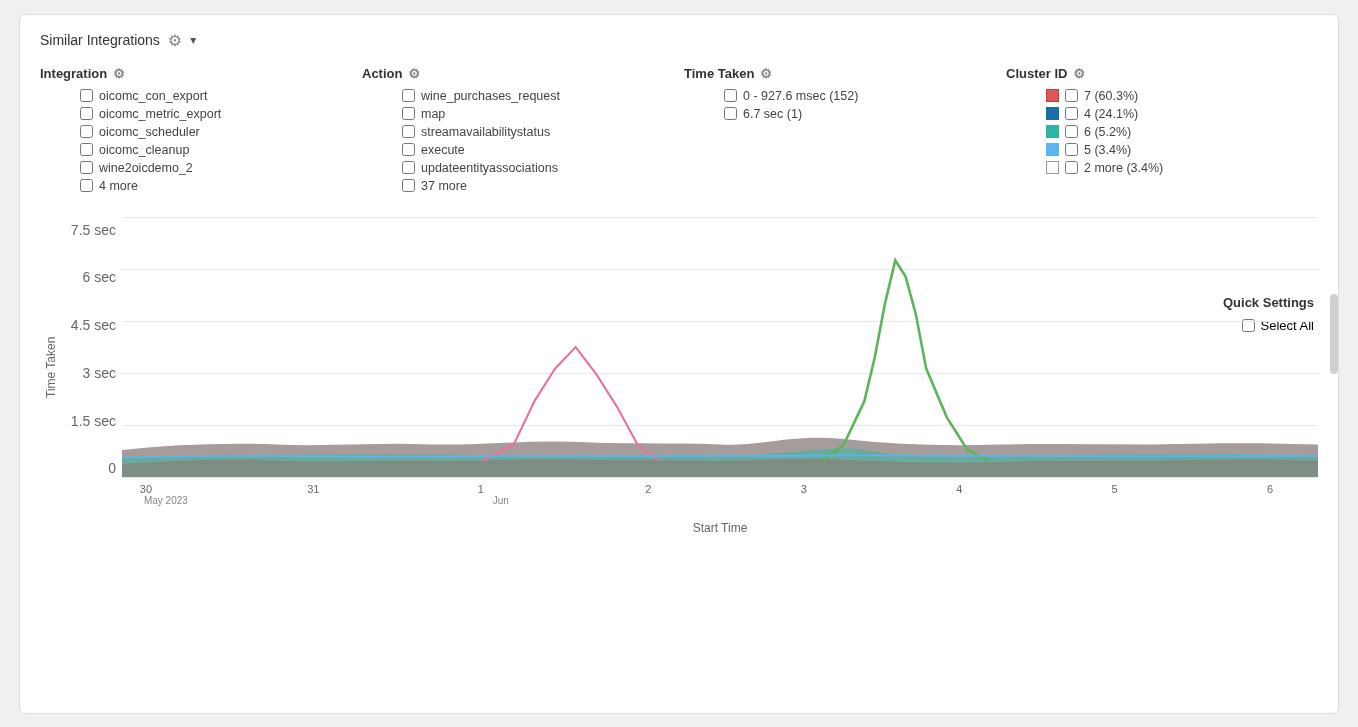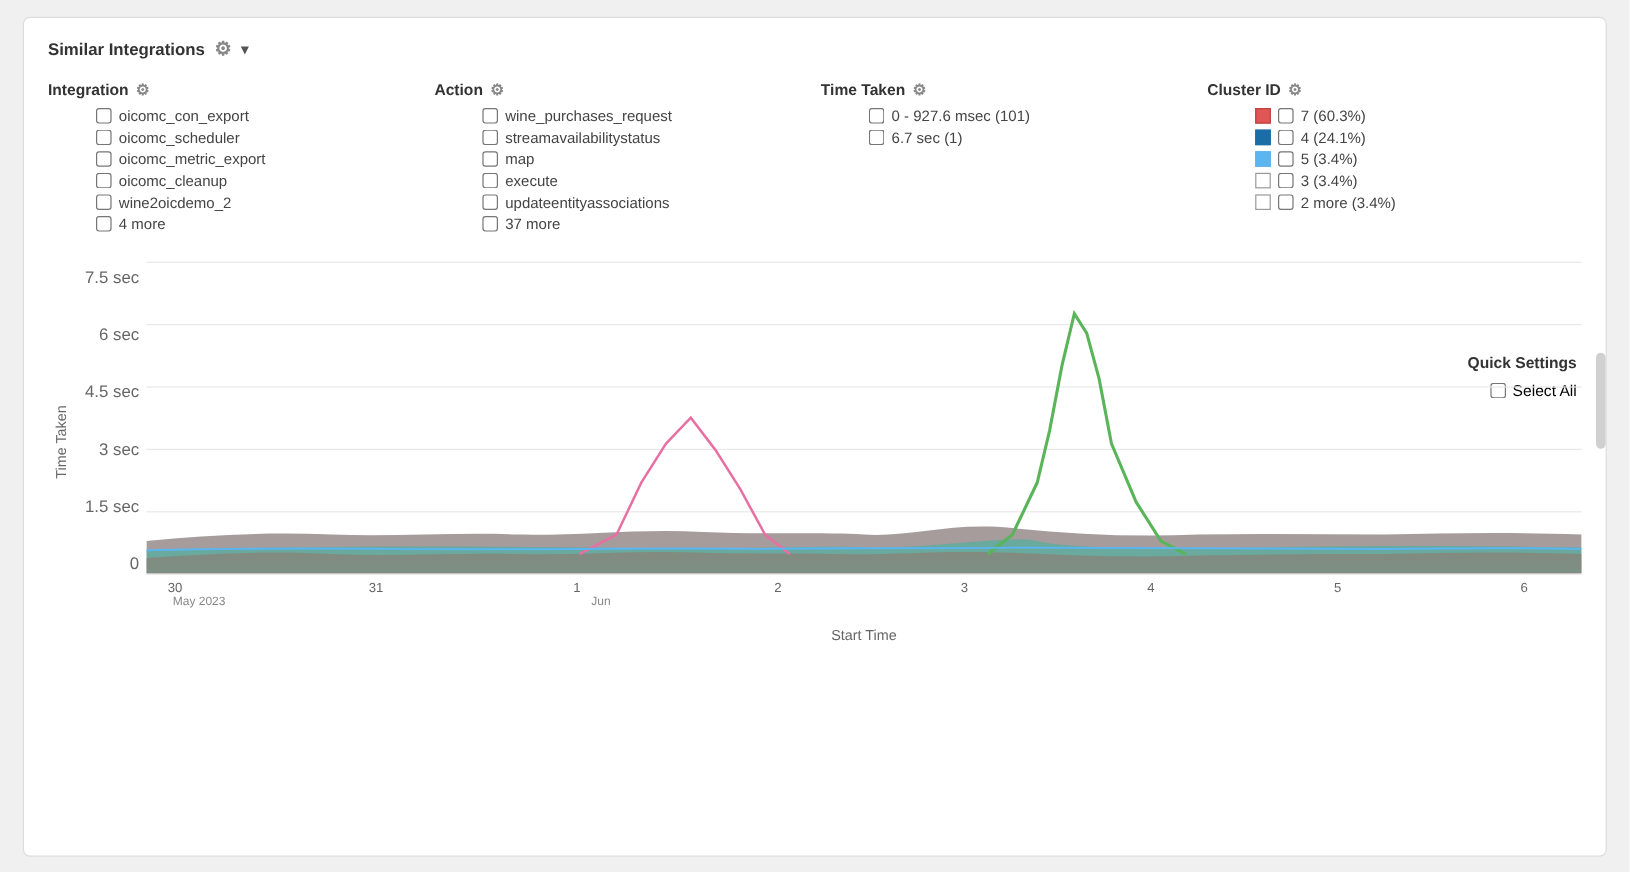--- a/index.html
+++ b/index.html
@@ -19,21 +19,21 @@
       width: 1320px;
       min-height: 700px;
       padding: 16px 20px 16px 20px;
       position: relative;
     }
     .card-header {
       display: flex;
       align-items: center;
       gap: 8px;
       margin-bottom: 16px;
-      font-weight: 700;
+      font-weight: 400;
       font-size: 14px;
       color: #333;
     }
     .gear-icon { color: #888; font-size: 16px; cursor: pointer; }
     .chevron-icon { color: #555; font-size: 12px; cursor: pointer; }
     .filters-row {
       display: flex;
       gap: 0;
       margin-bottom: 20px;
       justify-content: center;
@@ -206,25 +206,25 @@
       <div class="filter-header">
         <span>Integration</span>
         <span class="filter-gear">⚙</span>
       </div>
       <div class="filter-item">
         <input type="checkbox" style="">
         <span>oicomc_con_export</span>
       </div>
       <div class="filter-item">
         <input type="checkbox" style="">
+        <span>oicomc_metric_export</span>
+      </div>
+      <div class="filter-item">
+        <input type="checkbox" style="">
         <span>oicomc_scheduler</span>
-      </div>
-      <div class="filter-item">
-        <input type="checkbox" style="">
-        <span>oicomc_metric_export</span>
       </div>
       <div class="filter-item">
         <input type="checkbox" style="">
         <span>oicomc_cleanup</span>
       </div>
       <div class="filter-item">
         <input type="checkbox" style="">
         <span>wine2oicdemo_2</span>
       </div>
       <div class="filter-item">
@@ -237,25 +237,25 @@
       <div class="filter-header">
         <span>Action</span>
         <span class="filter-gear">⚙</span>
       </div>
       <div class="filter-item">
         <input type="checkbox" style="">
         <span>wine_purchases_request</span>
       </div>
       <div class="filter-item">
         <input type="checkbox" style="">
+        <span>map</span>
+      </div>
+      <div class="filter-item">
+        <input type="checkbox" style="">
         <span>streamavailabilitystatus</span>
-      </div>
-      <div class="filter-item">
-        <input type="checkbox" style="">
-        <span>map</span>
       </div>
       <div class="filter-item">
         <input type="checkbox" style="">
         <span>execute</span>
       </div>
       <div class="filter-item">
         <input type="checkbox" style="">
         <span>updateentityassociations</span>
       </div>
       <div class="filter-item">
@@ -264,21 +264,21 @@
       </div>
     </div>
 
     <div class="filter-col">
       <div class="filter-header">
         <span>Time Taken</span>
         <span class="filter-gear">⚙</span>
       </div>
       <div class="filter-item">
         <input type="checkbox" style="">
-        <span>0 - 927.6 msec (101)</span>
+        <span>0 - 927.6 msec (152)</span>
       </div>
       <div class="filter-item">
         <input type="checkbox" style="">
         <span>6.7 sec (1)</span>
       </div>
     </div>
 
     <div class="filter-col">
       <div class="filter-header">
         <span>Cluster ID</span>
@@ -288,28 +288,28 @@
         <span class="color-box" style="background:#e05555; border-color:#c04040;"></span>
         <input type="checkbox" style="">
         <span>7 (60.3%)</span>
       </div>
       <div class="filter-item">
         <span class="color-box" style="background:#1a6ea8; border-color:#1a6ea8;"></span>
         <input type="checkbox" style="">
         <span>4 (24.1%)</span>
       </div>
       <div class="filter-item">
+        <span class="color-box" style="background:#2cb5a0; border-color:#2cb5a0;"></span>
+        <input type="checkbox" style="">
+        <span>6 (5.2%)</span>
+      </div>
+      <div class="filter-item">
         <span class="color-box" style="background:#5bb5f0; border-color:#5bb5f0;"></span>
         <input type="checkbox" style="">
         <span>5 (3.4%)</span>
-      </div>
-      <div class="filter-item">
-        <span class="color-box" style="background:#fff; border-color:#999;"></span>
-        <input type="checkbox" style="">
-        <span>3 (3.4%)</span>
       </div>
       <div class="filter-item">
         <span class="color-box" style="background:#fff; border-color:#999;"></span>
         <input type="checkbox" style="">
         <span>2 more (3.4%)</span>
       </div>
     </div>
   </div>
 
   <div class="quick-settings">

